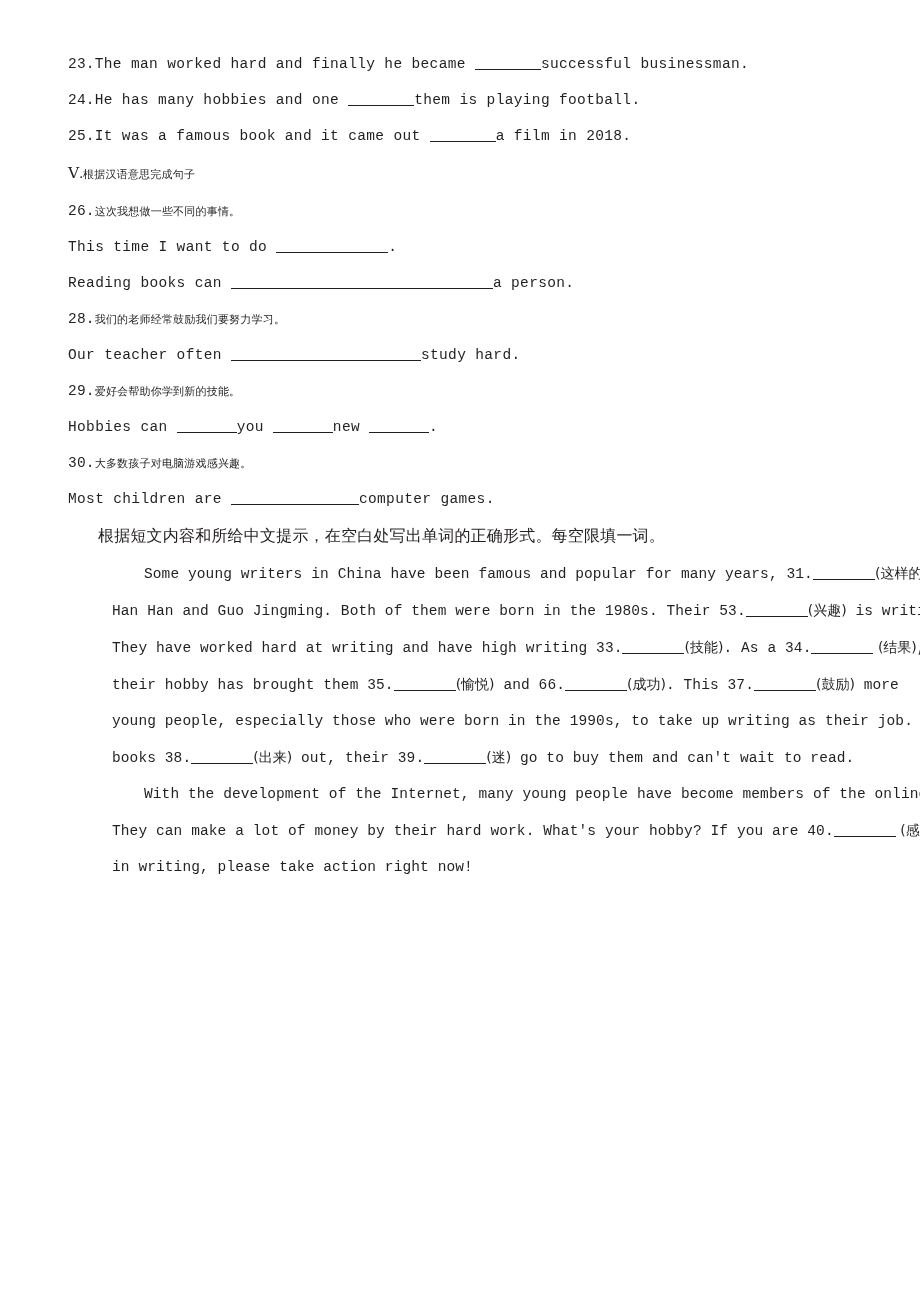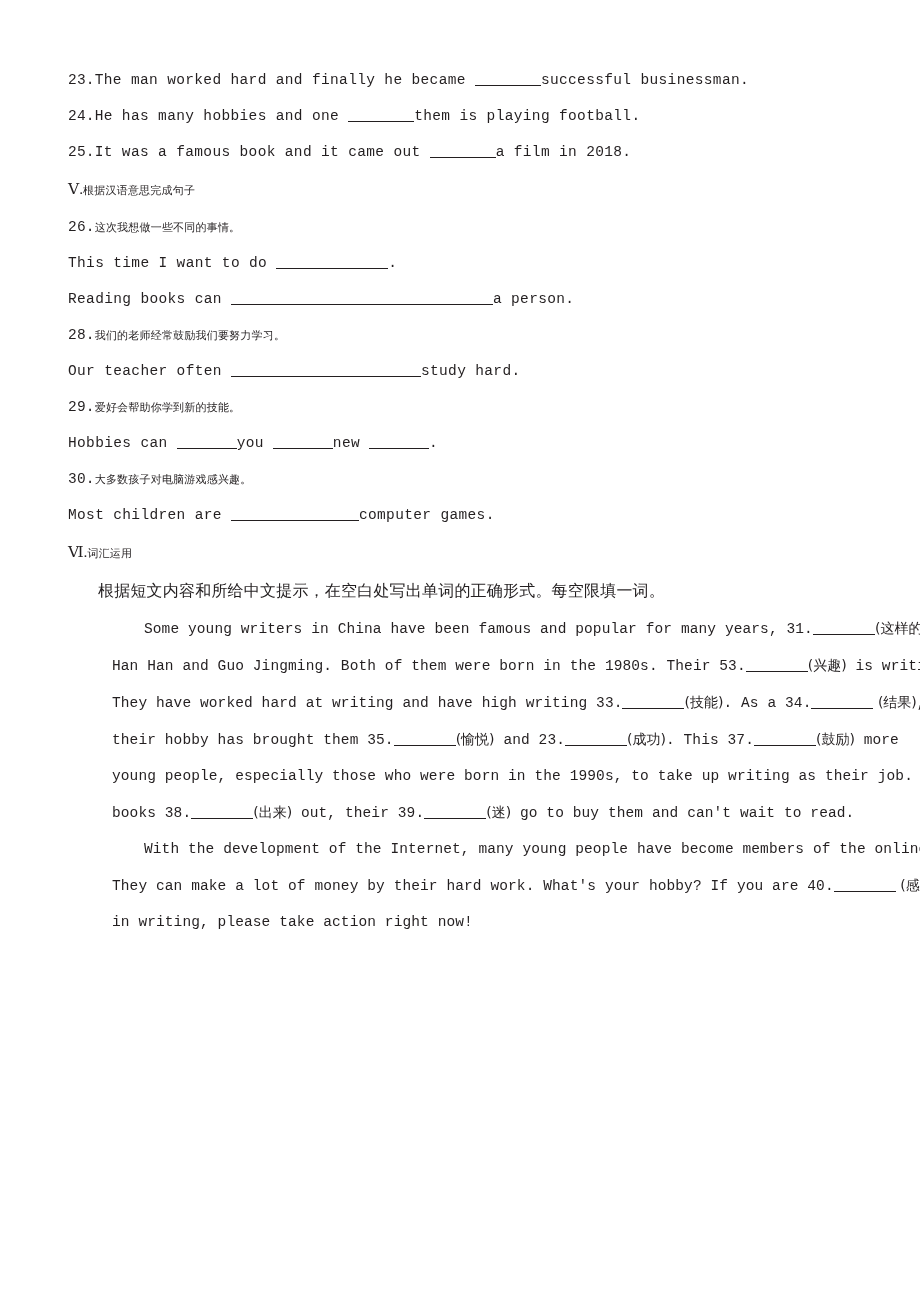--- a/index.html
+++ b/index.html
@@ -18,21 +18,21 @@
     position: relative;
     width: 920px;
     height: 1302px;
     box-sizing: border-box;
     padding: 0;
     overflow: hidden;
   }
   .content {
     position: absolute;
     left: 68px;
-    top: 72px;
+    top: 56px;
     width: 784px;
   }
 
   
   .qline {
     font-size: 14.5px;
     line-height: 17px;
     margin-bottom: 19px;
     white-space: nowrap;
     letter-spacing: 0.35px;
@@ -157,31 +157,28 @@
       <span>Hobbies can </span><span class="blank b-xs"></span><span>you </span><span class="blank b-xs"></span><span>new </span><span class="blank b-xs"></span><span>.</span>
     </div>
 
     <div class="qline">
       <span class="num">30.</span><span class="cn">大多数孩子对电脑游戏感兴趣。</span>
     </div>
     <div class="qline">
       <span>Most children are </span><span class="blank b-ml"></span><span>computer games.</span>
     </div>
 
-    <div class="section-head">
-      <span class="rn">Ⅵ.</span><span class="cn">词汇运用</span>
-    </div>
 
     <div class="instruction">根据短文内容和所给中文提示，在空白处写出单词的正确形式。每空限填一词。</div>
 
     <div class="passage">
       <div class="pline indent" id="L0"><span>Some young writers in China have been famous and popular for many years, 31.</span><span class="pb"></span><span class="cnp">(这样的)</span><span> as</span></div>
       <div class="pline" id="L1"><span>Han Han and Guo Jingming. Both of them were born in the 1980s. Their 53.</span><span class="pb"></span><span class="cnp">(兴趣)</span><span> is writing.</span></div>
       <div class="pline" id="L2"><span>They have worked hard at writing and have high writing 33.</span><span class="pb"></span><span class="cnp">(技能)</span><span>. As a 34.</span><span class="pb"></span><span class="cnp"> (结果)</span><span>,</span></div>
-      <div class="pline" id="L3"><span>their hobby has brought them 35.</span><span class="pb"></span><span class="cnp">(愉悦)</span><span> and 23.</span><span class="pb"></span><span class="cnp">(成功)</span><span>. This 37.</span><span class="pb"></span><span class="cnp">(鼓励)</span><span> more</span></div>
+      <div class="pline" id="L3"><span>their hobby has brought them 35.</span><span class="pb"></span><span class="cnp">(愉悦)</span><span> and 66.</span><span class="pb"></span><span class="cnp">(成功)</span><span>. This 37.</span><span class="pb"></span><span class="cnp">(鼓励)</span><span> more</span></div>
       <div class="pline" id="L4"><span>young people, especially those who were born in the 1990s, to take up writing as their job. When their</span></div>
       <div class="pline" id="L5"><span>books 38.</span><span class="pb"></span><span class="cnp">(出来)</span><span> out, their 39.</span><span class="pb"></span><span class="cnp">(迷)</span><span> go to buy them and can′t wait to read.</span></div>
       <div class="pline indent" id="L6"><span>With the development of the Internet, many young people have become members of the online writers.</span></div>
       <div class="pline" id="L7"><span>They can make a lot of money by their hard work. What′s your hobby? If you are 40.</span><span class="pb"></span><span class="cnp"> (感兴趣的)</span></div>
       <div class="pline" id="L8"><span>in writing, please take action right now!</span></div>
     </div>
 
   </div>
 </div>
 

